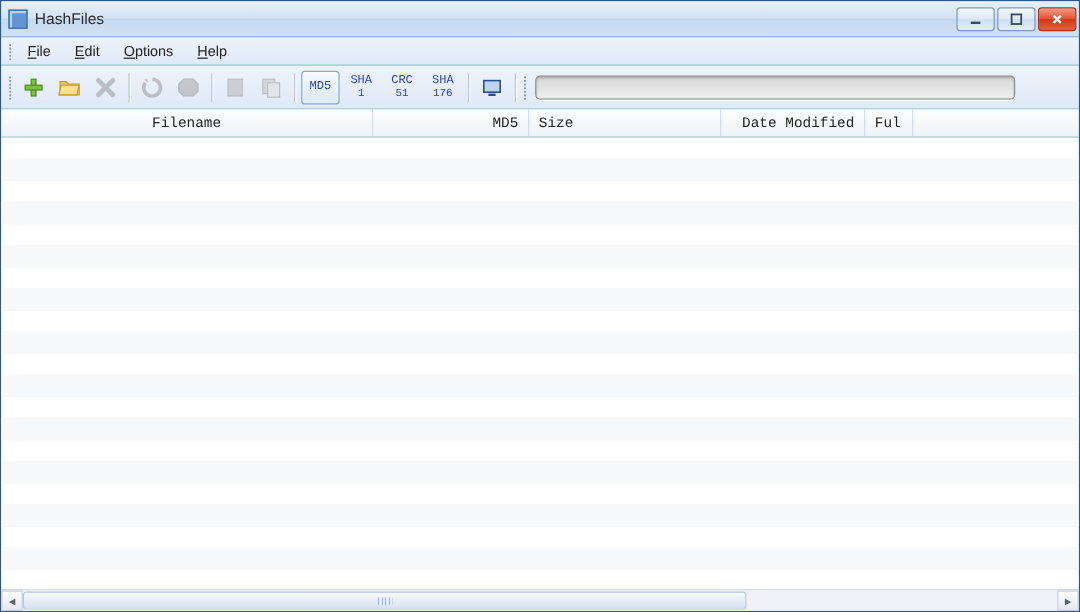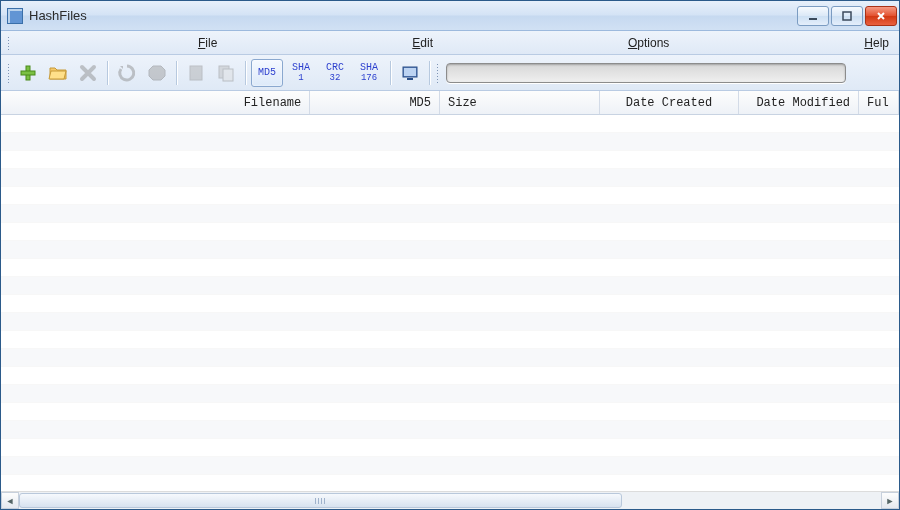--- a/index.html
+++ b/index.html
@@ -57,21 +57,20 @@
   }
   .win-btn svg { display: block; }
   
   .menubar {
     height: 24px;
     background: linear-gradient(#edf3fb, #dfe9f6);
     border-bottom: 1px solid #b9cbe3;
     display: flex;
     align-items: stretch;
     padding-left: 4px;
-    justify-content: space-between;
   }
   .menubar .grip {
     width: 6px;
     display: flex; align-items: center; justify-content: center;
     margin-right: 2px;
   }
   .menubar .grip::before {
     content: "";
     width: 3px; height: 14px;
     background-image: radial-gradient(#7e94b5 1px, transparent 1px);
@@ -311,21 +310,21 @@
 
     <div class="tb-sep"></div>
 
     <div class="tb-btn text active">
       <span>MD5</span>
     </div>
     <div class="tb-btn text">
       <span><span>SHA</span><span class="sub">1</span></span>
     </div>
     <div class="tb-btn text">
-      <span><span>CRC</span><span class="sub">32</span></span>
+      <span><span>CRC</span><span class="sub">51</span></span>
     </div>
     <div class="tb-btn text">
       <span><span>SHA</span><span class="sub">176</span></span>
     </div>
 
     <div class="tb-sep"></div>
 
     <div class="tb-btn" title="View">
       <svg width="20" height="20" viewBox="0 0 20 20">
         <rect x="3" y="4" width="14" height="10" fill="#5a7eb7" stroke="#2a4f88"></rect>
@@ -334,24 +333,23 @@
       </svg>
     </div>
 
     <div class="tb-sep"></div>
     <div class="grip"></div>
 
     <div class="progress-wrap"></div>
   </div>
 
   <div class="table-header">
-    <div class="col" style="width:310px;text-align:right">Filename</div>
+    <div class="col" style="width:310px;text-align:center">Filename</div>
     <div class="col" style="width:130px;text-align:right">MD5</div>
     <div class="col" style="width:160px;text-align:left">Size</div>
-    <div class="col" style="width:140px;text-align:center">Date Created</div>
     <div class="col" style="width:120px;text-align:right">Date Modified</div>
     <div class="col" style="width:40px;">Ful</div>
   </div>
 
   <div class="table-body" id="tbody">
       <div class="row"></div>
       <div class="row alt"></div>
       <div class="row"></div>
       <div class="row alt"></div>
       <div class="row"></div>

